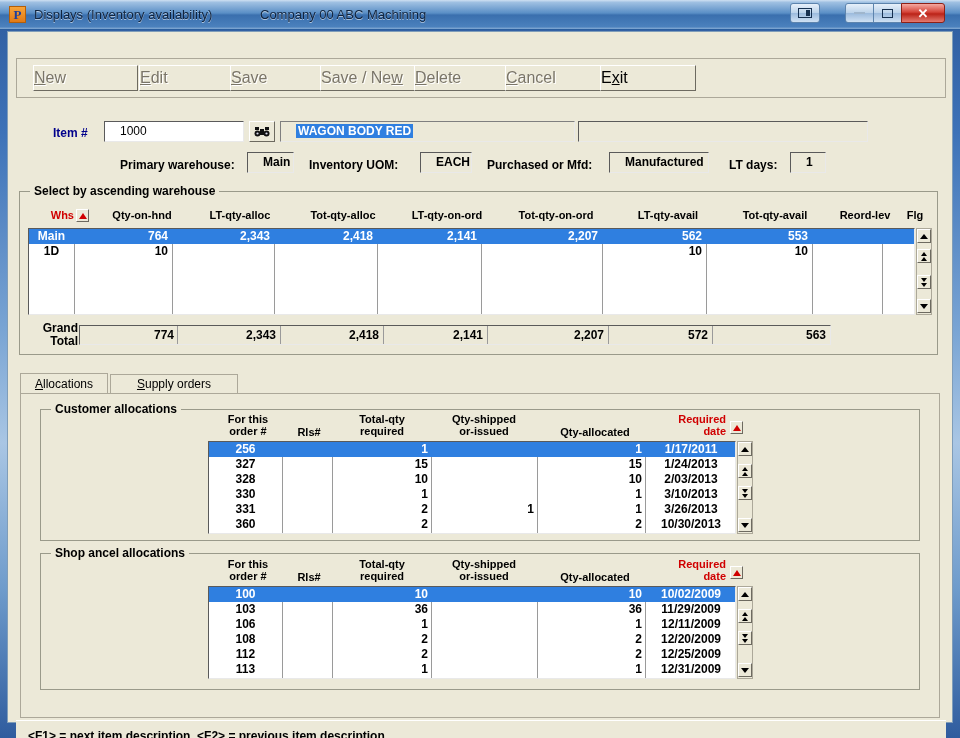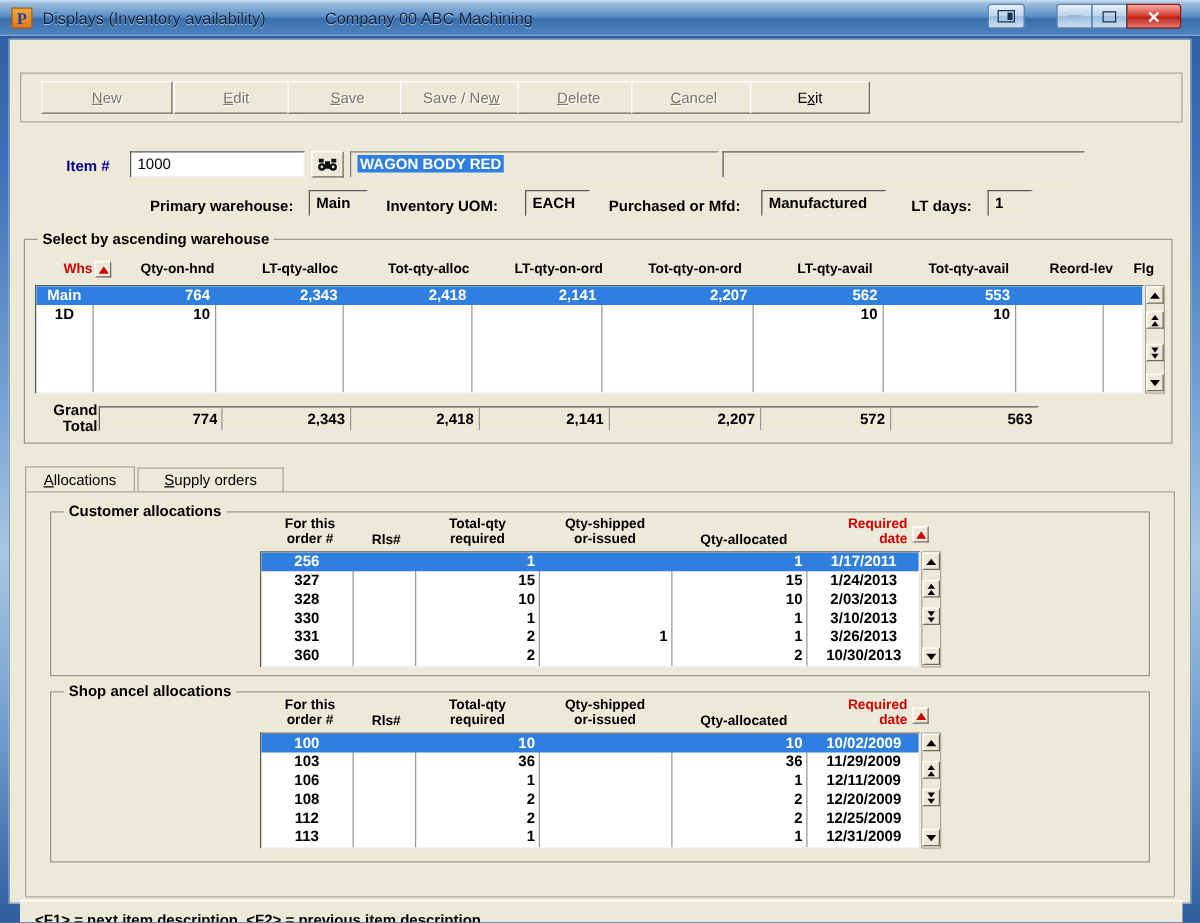--- a/index.html
+++ b/index.html
@@ -94,38 +94,38 @@
     border: 1px solid #aca899;
     box-sizing: border-box;
   }
   .tbtn {
     position: absolute; top: 6px; height: 26px;
     background: #ece9d8;
     border: 1px solid #aca899;
     border-top-color: #ffffff; border-left-color: #ffffff;
     border-right-color: #6d6a60; border-bottom-color: #6d6a60;
     box-sizing: border-box;
-    display: flex; align-items: center; justify-content: center;
-    font-size: 12px; color: #7a7568;
+    display: flex; align-items: center; justify-content: flex-start;
+    font-size: 16px; color: #7a7568;
     text-shadow: 1px 1px 0 #ffffff;
   }
   .tbtn.enabled { color: #000; text-shadow: none; }
   .tbtn u { text-decoration: underline; }
 
   
   .lbl { position: absolute; font-size: 12px; font-weight: bold; color: #000; white-space: nowrap; }
   .lbl.blue { color: #00008b; }
   .fld {
     position: absolute; background: #fff;
     border: 1px solid #7f7f7f;
     border-top-color: #5a5a5a; border-left-color: #5a5a5a;
     border-right-color: #e9e9e9; border-bottom-color: #e9e9e9;
     box-sizing: border-box;
     font-size: 12px; color: #000;
-    padding: 2px 5px; white-space: nowrap; overflow: hidden;
+    padding: 2px 15px; white-space: nowrap; overflow: hidden;
   }
   .fld.gray { background: #ece9d8; }
   .fld.bold { font-weight: bold; }
   .fld.sel-blue {
     background: #ece9d8; border-color: #7f7f7f #e9e9e9 #e9e9e9 #7f7f7f;
   }
   .sel-text {
     background: #2f7fe0; color: #fff; font-weight: bold; padding: 0 2px;
   }
   .binoc {
@@ -428,21 +428,21 @@
         <div class="gcell r" style="left:410px; width:114px; line-height:18px">2,207</div>
         <div class="gcell r" style="left:530px; width:98px; line-height:18px">572</div>
         <div class="gcell r" style="left:634px; width:112px; line-height:18px">563</div>
       </div>
     </div>
 
     <div class="tabstrip" style="left:12px; top:341px; width:920px; height:21px">
       <div class="tab active" style="left:0px; width:88px">
           <span><u>A</u>llocations</span>
         </div>
-      <div class="tab" style="left:90px; width:117px; top:1px; height:19px">
+      <div class="tab" style="left:90px; width:128px; top:1px; height:19px">
           <span><u>S</u>upply orders</span>
         </div>
     </div>
 
     <div class="panel" style="left:12px; top:361px; width:920px; height:325px"></div>
 
     <div class="group" style="left:32px; top:377px; width:880px; height:132px">
       <div class="g-title">Customer allocations</div>
     </div>
 

